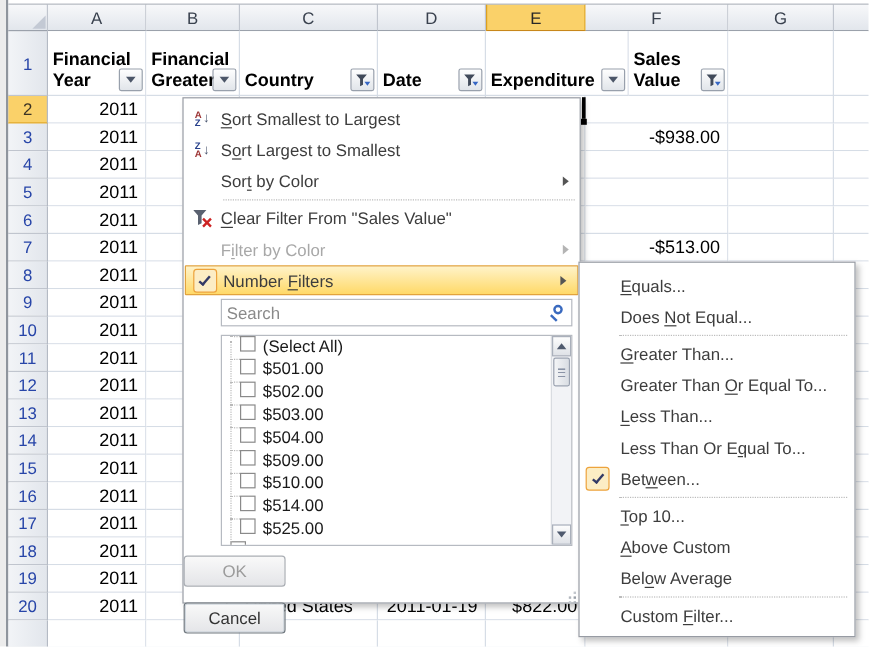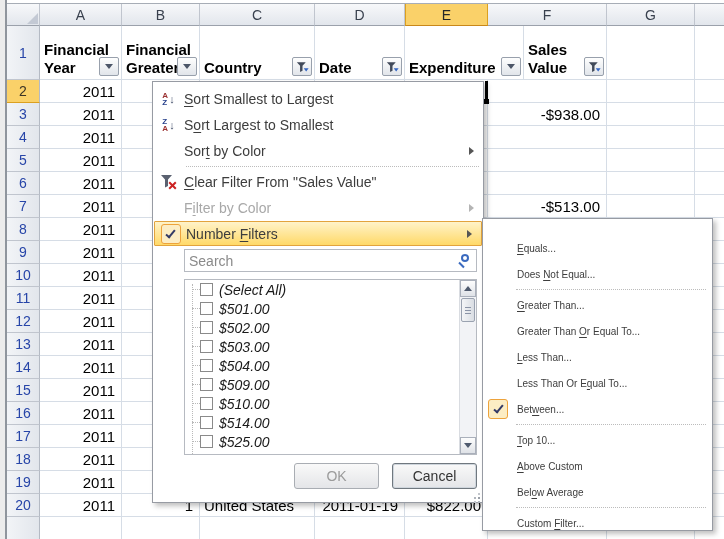--- a/index.html
+++ b/index.html
@@ -71,47 +71,47 @@
   
   .srchwrap { position:relative; margin:3px 6px 0 31px; }
   .srch { width:100%; height:23px; border:1px solid #b6bac1; font-family:"Liberation Sans",sans-serif; font-size:14px; color:#ef4444; padding:0 22px 0 4px; outline:none; }
   .srch::placeholder { color:#8a8a8a; }
   .mag { position:absolute; right:8px; top:5px; width:8px; height:8px; border:2px solid #3a6abf; border-radius:50%; }
   .mag::after { content:""; position:absolute; left:-5px; top:8px; width:7px; height:2px; background:#3a6abf; transform:rotate(45deg); }
 
   
   .flist { position:relative; margin:7px 6px 0 31px; height:176px; border:1px solid #b6bac1; background:#fff; overflow:hidden; }
   .treeline { position:absolute; left:7px; top:4px; bottom:0; border-left:1px dotted #b9b9b9; }
-  .fl-row { display:flex; align-items:center; height:19px; padding-left:7px;font-style:italic; }
+  .fl-row { display:flex; height:19px; padding-left:7px; }
   .tree { width:8px; border-top:1px dotted #b9b9b9; flex:none; }
   .cb { width:13px; height:13px; border:1px solid #8a8a8a; background:#fff; flex:none; }
   .fl-label { font-size:14px; color:#1a1a1a; padding-left:6px; white-space:nowrap; }
 
   
   .sbar { position:absolute; right:0; top:0; bottom:0; width:17px; background:#f2f3f6; border-left:1px solid #d9dce1; }
   .sbtn { position:absolute; left:0; width:16px; height:17px; background:linear-gradient(#fdfdfd,#dfe2e7); border:1px solid #aab0bb; display:flex; align-items:center; justify-content:center; }
   .sbtn.up { top:0; } .sbtn.down { bottom:0; }
   .tri-up-s { width:0;height:0;border-left:4px solid transparent;border-right:4px solid transparent;border-bottom:5px solid #4f5a6e; }
   .tri-down-s { width:0;height:0;border-left:4px solid transparent;border-right:4px solid transparent;border-top:5px solid #4f5a6e; }
   .thumb { position:absolute; left:1px; top:18px; width:14px; height:24px; background:linear-gradient(90deg,#f4f5f7,#d9dde3); border:1px solid #9aa2b0; border-radius:2px; }
   .thumb::after { content:""; position:absolute; left:3px; top:8px; width:6px; height:8px;
                   background:repeating-linear-gradient(#8a93a6 0 1px, transparent 1px 3px); }
 
   
-  .btnrow { display:flex; justify-content:flex-end; gap:13px; margin:8px 6px 0 0; }
+  .btnrow { display:flex; justify-content:flex-end; gap:13px; margin:8px 6px 0 0;flex-direction:column; }
   .btn { width:85px; height:26px; border:1px solid #a9adb3; border-radius:3px; background:linear-gradient(#f9f9f9,#e4e5e8); font-family:"Liberation Sans",sans-serif; font-size:14px; color:#333; }
   .btn.disabled { color:#9b9b9b; }
   .btn.cancel { border-color:#70787f; box-shadow:inset 0 0 0 1px #cfd6dd; }
   .grip { position:absolute; right:3px; bottom:3px; width:9px; height:9px; }
   .grip::after { content:""; position:absolute; right:0; bottom:0; width:2px; height:2px; background:#9aa0a8;
                  box-shadow:-4px 4px 0 0 #c3c7cd, 0 -4px 0 0 #c3c7cd, -4px 0 0 0 #b1b6bd, 0 4px 0 0 #b1b6bd; }
 
   
   .smenu { position:absolute; left:482px; top:218px; width:231px; height:313px; background:#fff; border:1px solid #979ba3;
-           box-shadow:3px 3px 5px rgba(0,0,0,.25); z-index:20; padding-top:16px; font-size:10px; color:#3d3d3d; }
+           box-shadow:3px 3px 5px rgba(0,0,0,.25); z-index:20; padding-top:6px; font-size:14px; color:#3d3d3d; }
   .smi { position:relative; height:26px; display:flex; align-items:center; padding-left:34px; }
   .smi u { text-underline-offset:2px; }
   .smi .ckbox { position:absolute; left:5px; }
   .ssep { border-top:1px dotted #bcbcbc; margin:2px 6px 2px 33px; }
 </style>
 </head>
 <body>
 
 <div class="screen">
   <div class="gutter"></div>

